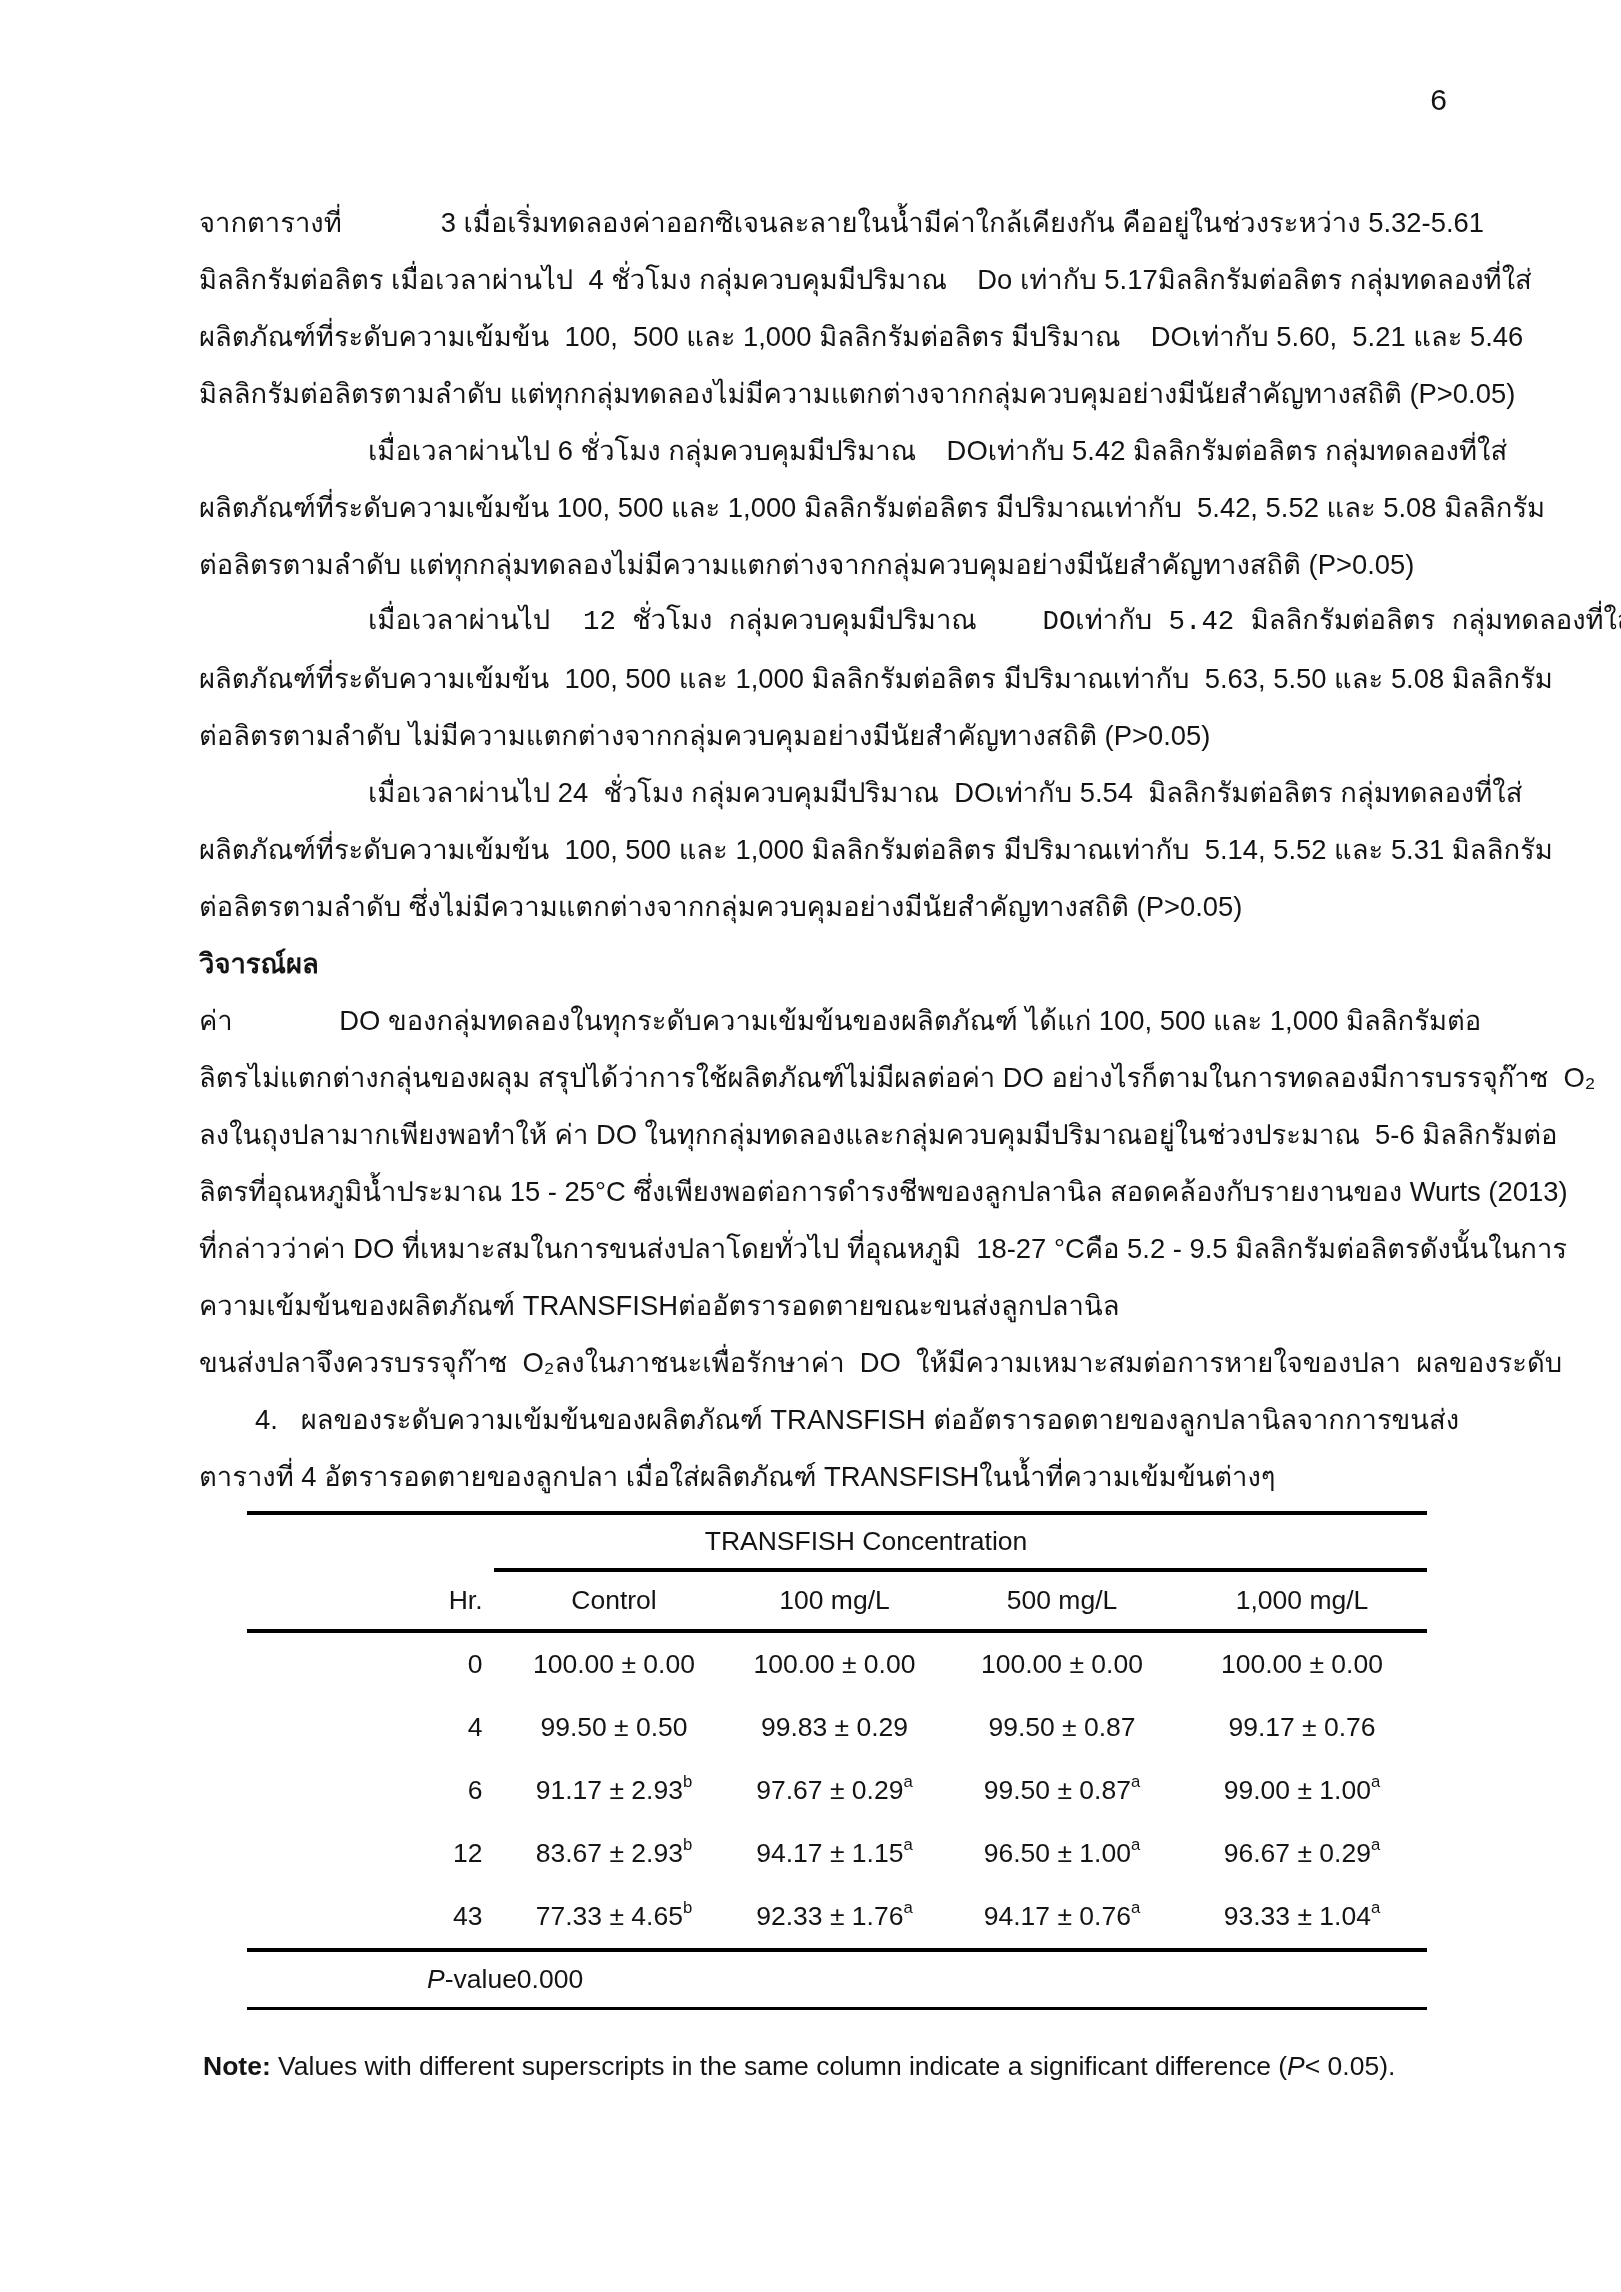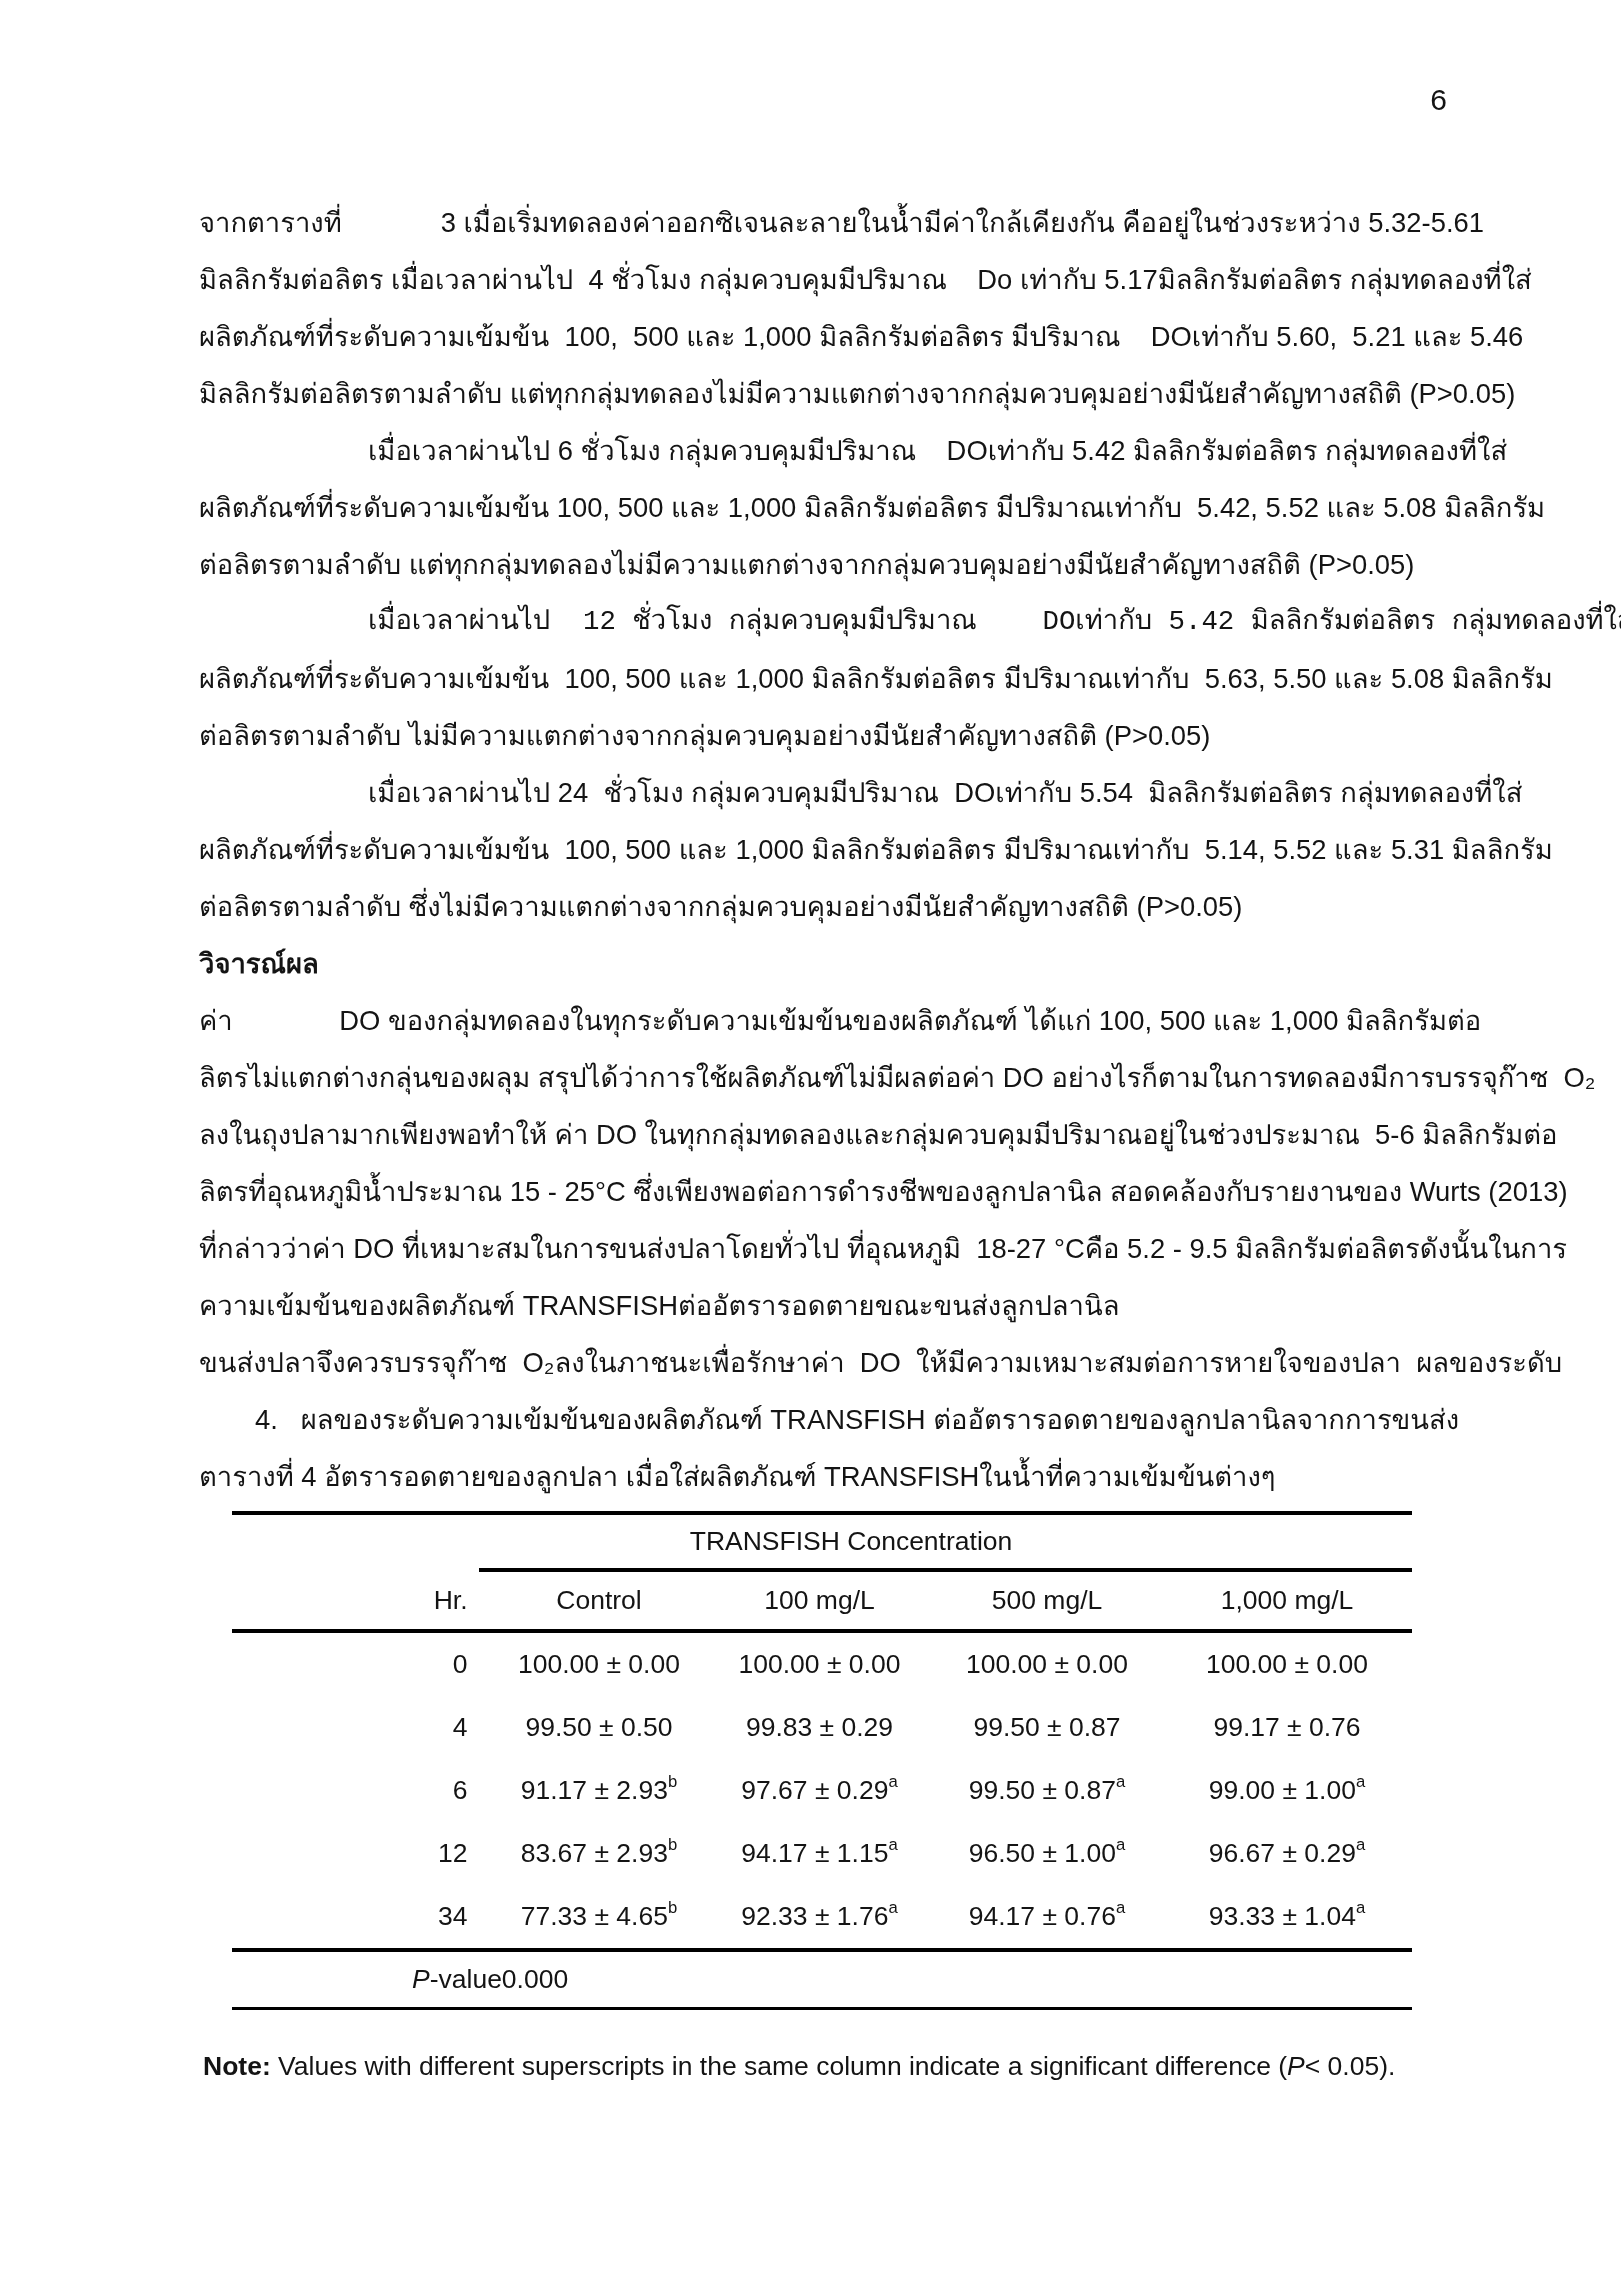--- a/index.html
+++ b/index.html
@@ -19,21 +19,21 @@
     position:absolute;left:199px;top:194px;width:1237px;
   }
   .line{
     height:57px;line-height:57px;
     font-size:27.4px;
     white-space:pre;
   }
   .line.bold{font-weight:bold;}
   
   .dtable{
-    position:absolute;left:232px;top:1511px;width:1180px;
+    position:absolute;left:247px;top:1511px;width:1180px;
     font-size:26.5px;
   }
   .rule{height:3.9px;background:#000;}
   .spanner-row{
     height:53px;line-height:53px;text-align:center;
   }
   .spanner-row .spanner-text{display:inline-block;transform:translateX(29px);}
   .spanner-rule{margin-left:247px;height:3.9px;background:#000;}
   .thead,.trow{
     display:grid;
@@ -141,21 +141,21 @@
         <div class="trow">
           <div class="tcell c0"></div>
           <div class="tcell c1">12</div>
           <div class="tcell val"><span>83.67 ± 2.93</span><sup>b</sup></div>
           <div class="tcell val"><span>94.17 ± 1.15</span><sup>a</sup></div>
           <div class="tcell val"><span>96.50 ± 1.00</span><sup>a</sup></div>
           <div class="tcell val"><span>96.67 ± 0.29</span><sup>a</sup></div>
         </div>
         <div class="trow">
           <div class="tcell c0"></div>
-          <div class="tcell c1">34</div>
+          <div class="tcell c1">43</div>
           <div class="tcell val"><span>77.33 ± 4.65</span><sup>b</sup></div>
           <div class="tcell val"><span>92.33 ± 1.76</span><sup>a</sup></div>
           <div class="tcell val"><span>94.17 ± 0.76</span><sup>a</sup></div>
           <div class="tcell val"><span>93.33 ± 1.04</span><sup>a</sup></div>
         </div>
       </div>
 
     <div class="rule"></div>
     <div class="pvalue-row"><span class="italic">P</span><span>-value0.000</span></div>
     <div class="rule"></div>

